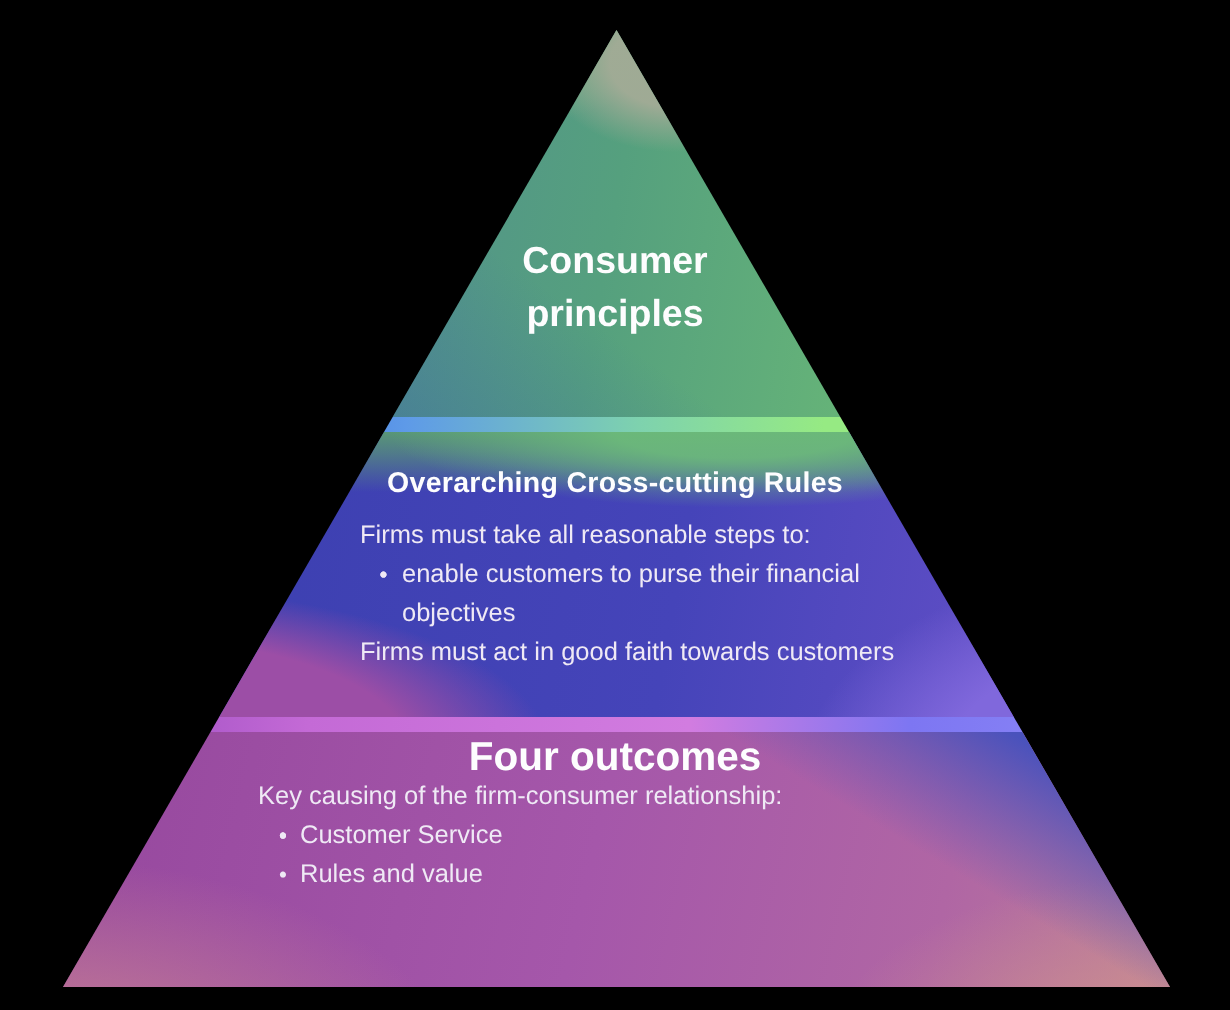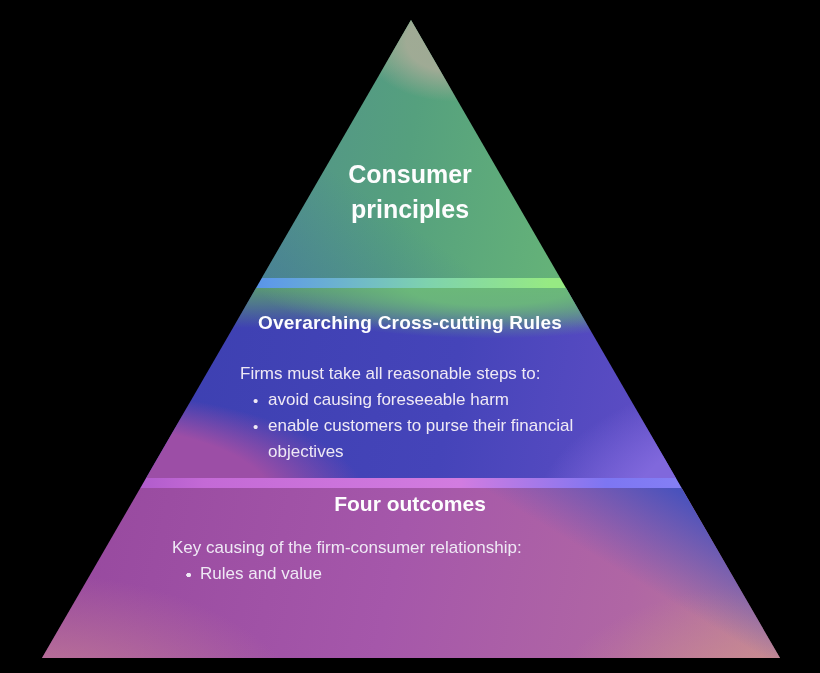--- a/index.html
+++ b/index.html
@@ -63,23 +63,23 @@
     position:absolute; top:157px; left:0; width:100%;
     text-align:center; font-size:25px; line-height:35px;
   }
   .top-heading span{display:inline-block; width:150px;}
   .mid-heading{
     position:absolute; top:22px; left:0; width:100%;
     text-align:center; font-size:19px; line-height:26px; letter-spacing:.2px;
   }
   .bot-heading{
     position:absolute; top:3px; left:0; width:100%;
-    text-align:center; font-size:21px; line-height:26px;
+    text-align:center; font-size:27px; line-height:26px;
   }
-  .body-block{position:absolute; font-size:17px; line-height:26px;margin-top:17px;}
+  .body-block{position:absolute; font-size:17px; line-height:26px;}
   .mid-body{top:56px; left:240px; width:410px;}
   .bot-body{top:30px; left:172px; width:500px;}
   ul.bullets{list-style:none; margin:0; padding:0;}
   .mid-body ul.bullets{margin-left:13px;}
   .bot-body ul.bullets{margin-left:14px;}
   ul.bullets li{position:relative; padding-left:15px;}
   .bot-body ul.bullets li{padding-left:14px;}
   .mid-body li.wrap{max-width:350px;}
   .dot{position:absolute; left:0; top:1px; font-size:15px;}
 </style>
@@ -95,45 +95,46 @@
 
     <div class="stripe stripe-1"></div>
 
     <div class="band band-mid">
       <h2 class="heading mid-heading">Overarching Cross-cutting Rules</h2>
       <div class="body-block mid-body">
         <div>Firms must take all reasonable steps to:</div>
         <ul class="bullets">
           <li>
             <span class="dot">•</span>
-            <span>avoid causing foreseeable harm</span>
           </li>
           <li class="wrap">
             <span class="dot">•</span>
             <span>enable customers to purse their financial objectives</span>
           </li>
         </ul>
+        <div>Firms must act in good faith towards customers</div>
       </div>
     </div>
 
     <div class="stripe stripe-2"></div>
 
     <div class="band band-bottom">
       <h2 class="heading bot-heading">Four outcomes</h2>
       <div class="body-block bot-body">
         <div>Key causing of the firm-consumer relationship:</div>
         <ul class="bullets">
           <li>
             <span class="dot">•</span>
           </li>
           <li>
             <span class="dot">•</span>
           </li>
           <li>
             <span class="dot">•</span>
+            <span>Customer Service</span>
           </li>
           <li>
             <span class="dot">•</span>
             <span>Rules and value</span>
           </li>
         </ul>
       </div>
     </div>
 
   </div>

